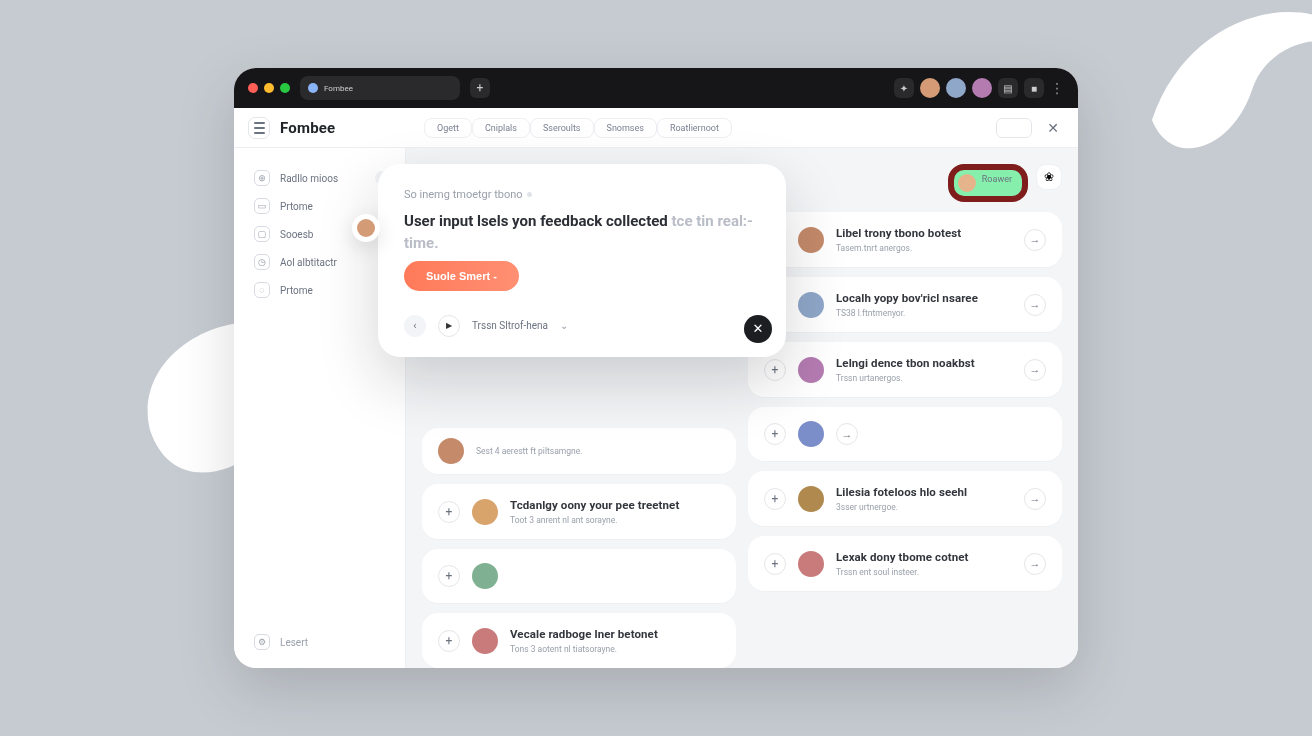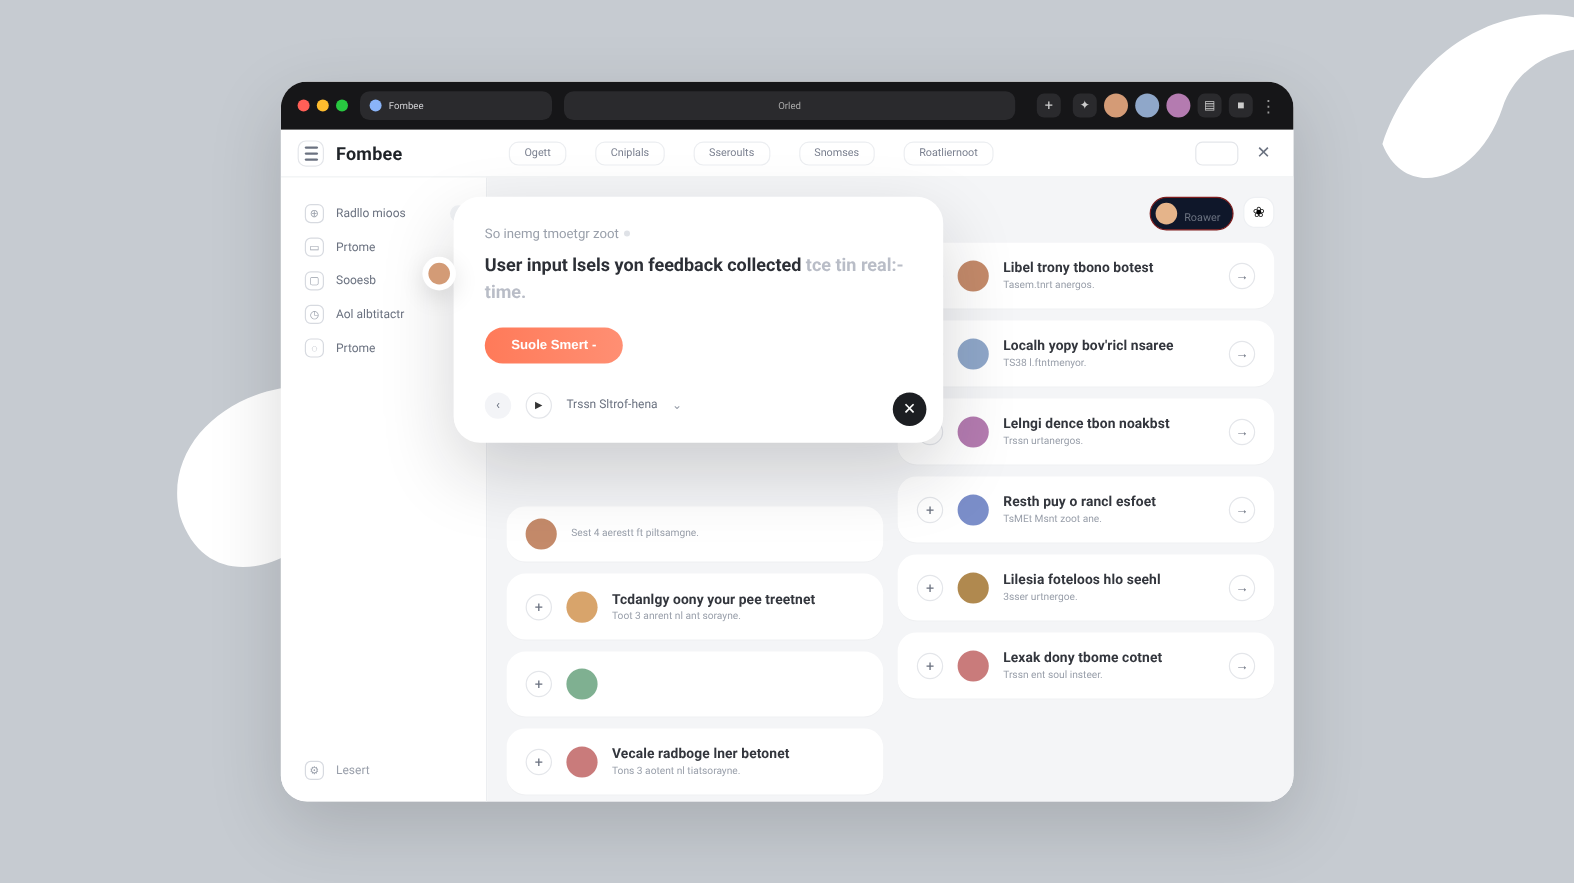--- a/index.html
+++ b/index.html
@@ -65,21 +65,21 @@
     display: flex; align-items: center; padding: 0 14px;
     gap: 12px;
   }
   .brand-wrap { display:flex; align-items:center; gap:10px; width: 160px; }
   .hamburger {
     width: 22px; height: 22px; border-radius: 7px; border:1px solid #e4e6ea;
     display:flex; flex-direction:column; justify-content:center; align-items:center; gap:3px;
   }
   .hamburger span { width: 11px; height: 2px; background:#6b7280; display:block; border-radius:1px; }
   .brand { font-weight: 700; font-size: 15px; color:#1f2328; letter-spacing:.2px; }
-  .tabs { display:flex; gap:24px; margin-left: 4px; }
+  .tabs { display:flex; gap:0; margin-left: 4px; }
   .tab {
     padding: 4px 12px; font-size: 9px; color:#7b8190;
     border:1px solid #eceef1; border-radius: 8px; background:#fff;
   }
   .appbar-right { margin-left:auto; display:flex; align-items:center; gap:10px; }
   .search-pill { width: 36px; height: 20px; border:1px solid #e4e6ea; border-radius:6px; }
   .close-x { width:22px; height:22px; display:flex; align-items:center; justify-content:center; color:#6b7280; font-size:14px; }
 
   
   .body { display:flex; height: calc(100% - 80px); }
@@ -109,23 +109,23 @@
 
   .main {
     flex:1; background:#f4f5f7; padding: 16px 16px 0 16px;
     display:flex; flex-direction:column; gap: 0;
     overflow:hidden;
   }
   .main-top-row {
     display:flex; justify-content:flex-end; gap:8px; margin-bottom: 10px;
   }
   .top-avatar-btn {
-    display:flex; align-items:flex-end; gap:6px;
-    background:#0f172a; border-radius: 16px; padding: 4px 10px 4px 4px;
-    font-size:9px; color:#6b7280; border:1px solid #7f1d1d;
+    display:flex; align-items:flex-start; gap:6px;
+    background:#86efac; border-radius: 16px; padding: 4px 10px 4px 4px;
+    font-size:9px; color:#6b7280; border:6px solid #7f1d1d;
   }
   .top-avatar-btn .av { width:18px; height:18px; border-radius:50%; background:#e5b48a; }
   .top-icon-btn {
     width:26px; height:26px; border-radius:10px; background:#fff; border:1px solid #eef0f3;
     display:flex; align-items:center; justify-content:center; font-size:12px;
   }
 
   .columns { display:flex; gap:12px; flex:1; overflow:hidden; }
   .col { flex:1; display:flex; flex-direction:column; gap:10px; }
   .spacer-top { height: 210px; }
@@ -168,21 +168,21 @@
     width: 28px; height: 28px; border-radius: 50%;
     background:#fff; box-shadow: 0 6px 20px rgba(0,0,0,.12);
     display:flex; align-items:center; justify-content:center;
   }
   .popup-sidetag .av { width:18px; height:18px; border-radius:50%; background:#d39b76; }
   .popup-kicker { color:#9aa0ab; font-size: 11px; margin-bottom: 10px; position:relative; }
   .popup-kicker::after { content:""; position:absolute; width:5px; height:5px; border-radius:50%; background:#dfe2e7; margin-left:4px; top:4px; }
   .popup-headline { font-size: 15px; font-weight:700; color:#2c2f36; line-height:1.45; }
   .popup-headline em { font-style:normal; color:#b9bdc7; font-weight:700; }
   .popup-cta {
-    margin-top: 18px;
+    margin-top: 6px;
     display:inline-flex; align-items:center; justify-content:center;
     padding: 9px 22px; border-radius: 18px;
     background: linear-gradient(90deg, #ff7a59, #ff8f73);
     color:#fff; font-size:11px; font-weight:600;
     border:none;
   }
   .popup-footer {
     margin-top: 24px; display:flex; align-items:center; gap:12px;
     color:#6b7280; font-size:10px;
   }
@@ -221,23 +221,20 @@
 
     <div class="chrome">
       <div class="traffic">
         <span class="tl-red"></span>
         <span class="tl-yellow"></span>
         <span class="tl-green"></span>
       </div>
       <div class="chrome-tab">
         <span class="favicon"></span>
         <span>Fombee</span>
-      </div>
-      <div class="chrome-url">
-        <span>Orled</span>
       </div>
       <div class="chrome-newtab">+</div>
       <div class="chrome-right">
         <div class="chrome-icon">✦</div>
         <div class="chrome-avatar" style="background:#d49b76"></div>
         <div class="chrome-avatar" style="background:#8fa7c9"></div>
         <div class="chrome-avatar" style="background:#b47bb0"></div>
         <div class="chrome-icon">▤</div>
         <div class="chrome-icon">■</div>
         <div class="chrome-dots">⋮</div>
@@ -366,24 +363,20 @@
               <div class="card-av avc3"></div>
               <div class="card-body">
                 <div class="card-title">Lelngi dence tbon noakbst</div>
                 <div class="card-sub">Trssn urtanergos.</div>
               </div>
               <div class="card-arrow">→</div>
             </div>
             <div class="card">
               <div class="plus">+</div>
               <div class="card-av avc7"></div>
-              <div class="card-body">
-                <div class="card-title">Resth puy o rancl esfoet</div>
-                <div class="card-sub">TsMEt Msnt zoot ane.</div>
-              </div>
               <div class="card-arrow">→</div>
             </div>
             <div class="card">
               <div class="plus">+</div>
               <div class="card-av avc8"></div>
               <div class="card-body">
                 <div class="card-title">Lilesia foteloos hlo seehl</div>
                 <div class="card-sub">3sser urtnergoe.</div>
               </div>
               <div class="card-arrow">→</div>
@@ -402,21 +395,21 @@
         </div>
       </div>
 
     </div>
   </div>
 
   <div class="popup">
     <div class="popup-sidetag">
         <span class="av"></span>
       </div>
-    <div class="popup-kicker">So inemg tmoetgr zoot</div>
+    <div class="popup-kicker">So inemg tmoetgr tbono</div>
     <div class="popup-headline">
       <span>User input lsels yon feedback collected</span><em> tce tin </em><em>real:-time.</em>
     </div>
     <button class="popup-cta">Suole Smert -</button>
     <div class="popup-footer">
       <span class="chip">‹</span>
       <span class="play">▶</span>
       <span>Trssn Sltrof-hena</span>
       <span style="color:#9aa0ab">⌄</span>
     </div>

